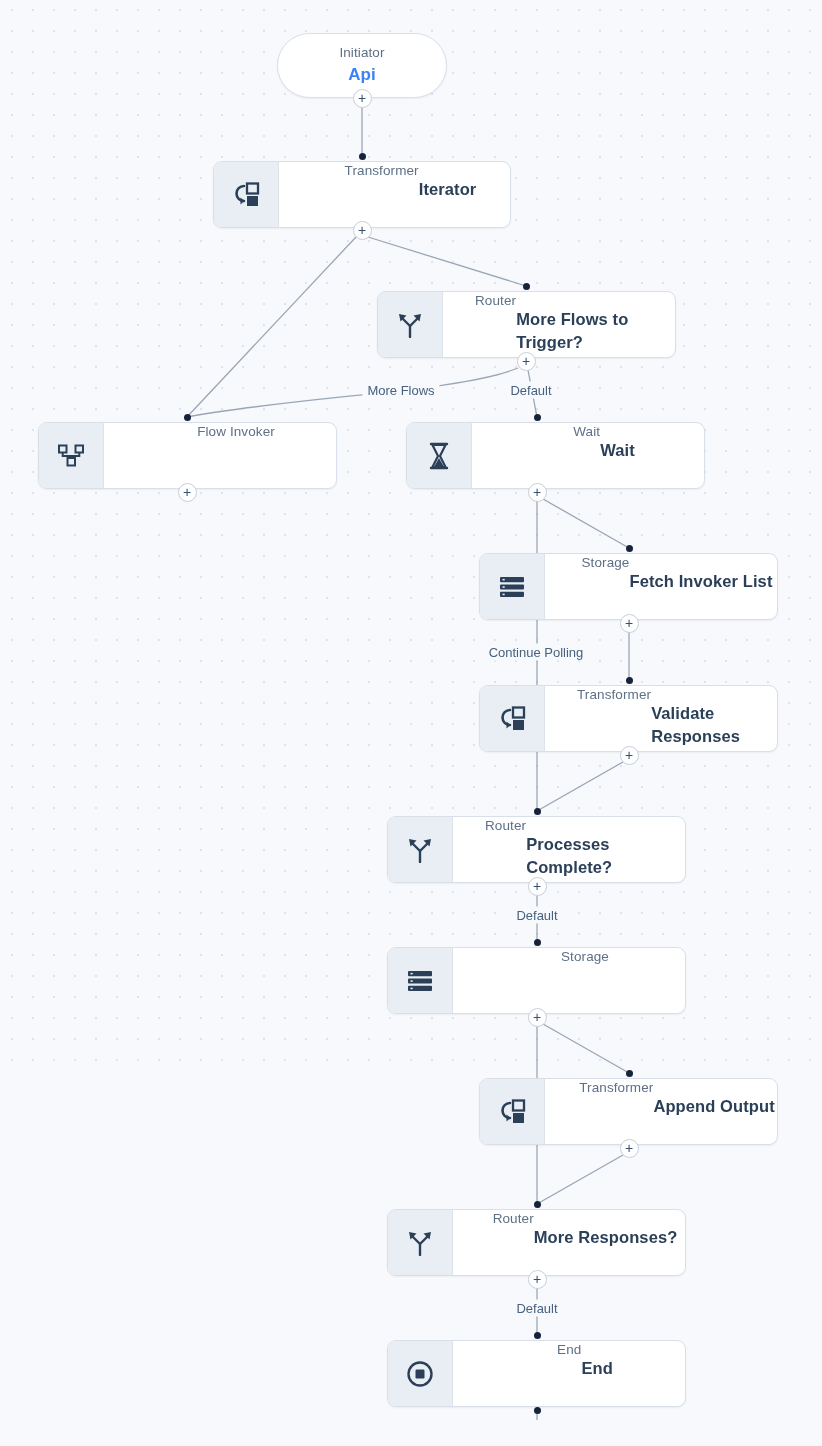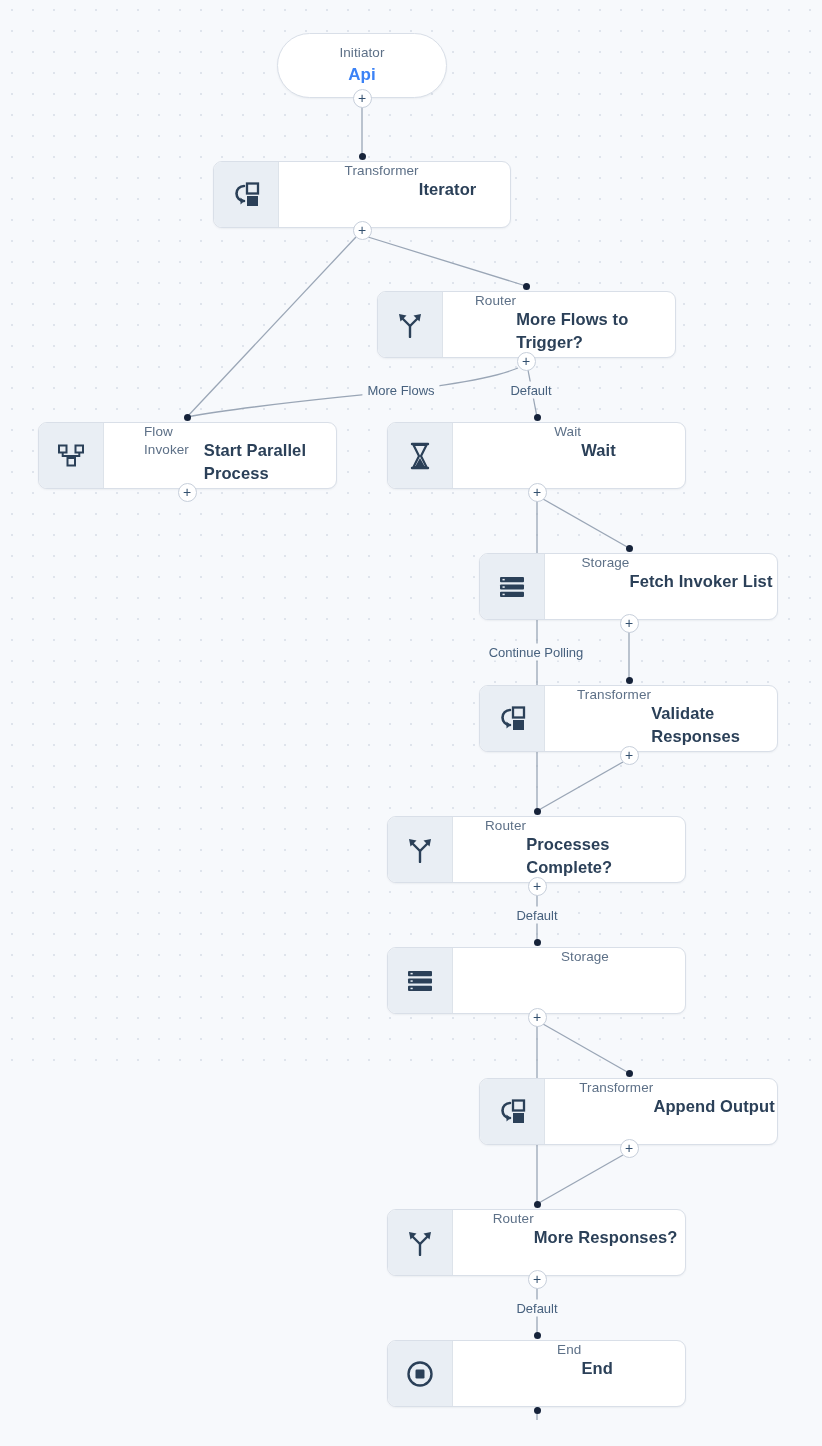--- a/index.html
+++ b/index.html
@@ -201,37 +201,36 @@
         <path d="M2,2 L9.5,3.5 L3.5,9.5 Z" fill="#2b4058"></path>
         <path d="M24,2 L22.5,9.5 L16.5,3.5 Z" fill="#2b4058"></path>
       </svg>
     </div>
     <div class="body">
       <div class="ntype">Router</div>
       <div class="nname">More Flows to Trigger?</div>
     </div>
   </div>
 
-  <div class="node" style="left:38px; top:422px; width:299px; height:67px;gap:8px;">
+  <div class="node" style="left:38px; top:422px; width:299px; height:67px;">
     <div class="iconcell">
       <svg class="icn" width="28" height="26" viewBox="0 0 28 26">
         <rect x="2" y="2.5" width="7.5" height="7" fill="none" stroke="#2b4058" stroke-width="2"></rect>
         <rect x="18.5" y="2.5" width="7.5" height="7" fill="none" stroke="#2b4058" stroke-width="2"></rect>
         <rect x="10.5" y="15" width="7.5" height="7.5" fill="none" stroke="#2b4058" stroke-width="2"></rect>
         <path d="M5.7,9.5 L5.7,13 L22.3,13 L22.3,9.5" fill="none" stroke="#2b4058" stroke-width="2"></path>
         <path d="M14.3,13 L14.3,15" fill="none" stroke="#2b4058" stroke-width="2"></path>
       </svg>
     </div>
     <div class="body">
       <div class="ntype">Flow Invoker</div>
-      <div class="nname">Start Parallel Process</div>
-    </div>
-  </div>
-
-  <div class="node" style="left:387px; top:422px; width:299px; height:67px;">
+    </div>
+  </div>
+
+  <div class="node" style="left:406px; top:422px; width:299px; height:67px;">
     <div class="iconcell">
       <svg class="icn" width="22" height="28" viewBox="0 0 22 28">
         <path d="M3,2 L19,2" stroke="#2b4058" stroke-width="2.4" stroke-linecap="round"></path>
         <path d="M3,26 L19,26" stroke="#2b4058" stroke-width="2.4" stroke-linecap="round"></path>
         <path d="M4.5,3 L17.5,3 L12,14 L17.5,25 L4.5,25 L10,14 Z" fill="none" stroke="#2b4058" stroke-width="2.2" stroke-linejoin="round"></path>
         <path d="M6.5,24 L15.5,24 L11,16 Z" fill="#2b4058"></path>
       </svg>
     </div>
     <div class="body">
       <div class="ntype">Wait</div>

